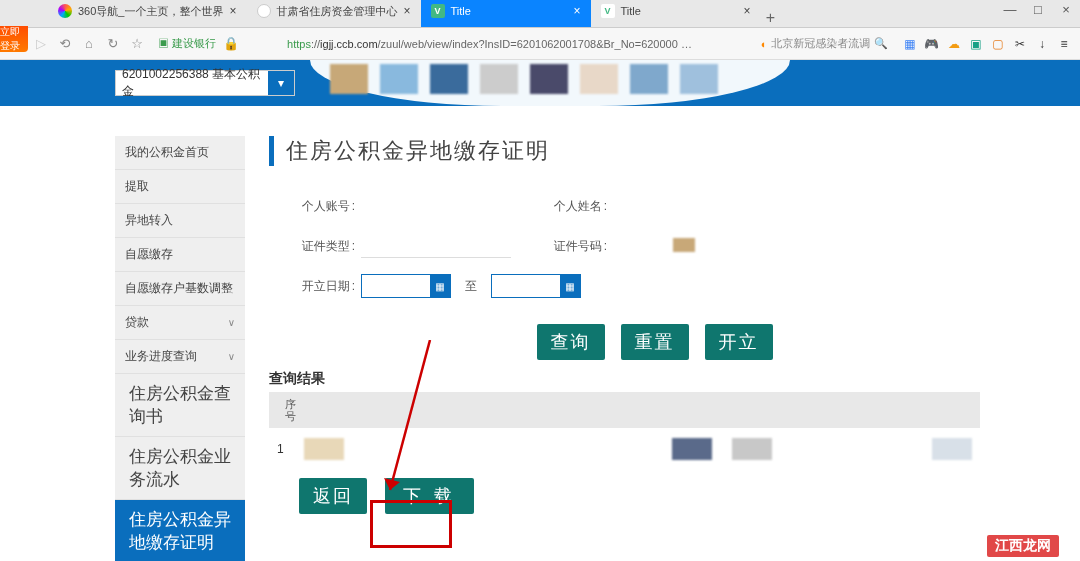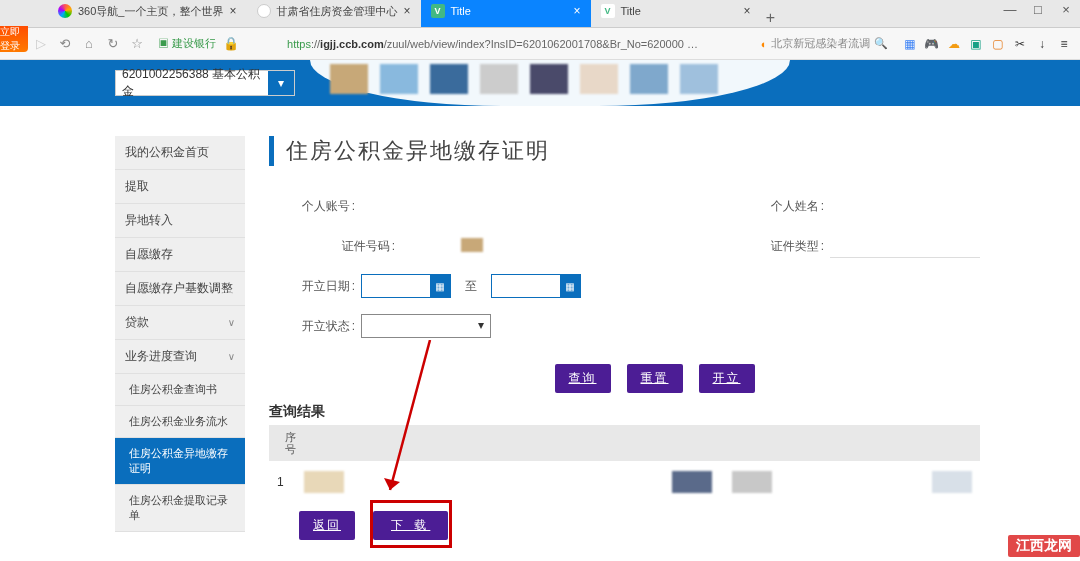--- a/index.html
+++ b/index.html
@@ -17,21 +17,21 @@
     .fav-v { background: #42b883; color:#fff; display:flex;align-items:center;justify-content:center;font-size:9px;font-weight:bold; border-radius:2px;}
     .window-controls { position: absolute; right: 4px; top: 2px; display: flex; gap: 8px; }
     .window-controls span { width: 20px; text-align: center; color: #555; font-size: 13px; cursor: pointer; }
 
     .toolbar { height: 32px; background: #f7f7f7; display: flex; align-items: center; padding: 0 8px; gap: 6px; border-bottom: 1px solid #ddd; position: relative; }
     .nav-btn { width: 18px; height: 18px; display: flex; align-items: center; justify-content: center; color: #888; cursor: pointer; font-size: 13px; }
     .addr-prefix { color:#3a9b4c; font-size:11px; margin-left:6px;}
     .lock-icon { color: #3a9b4c; }
     .addr { flex: 0 0 auto; font-size: 11px; color: #666; padding: 2px 4px; }
     .addr .https { color: #3a9b4c; padding-left: 37px; }
-    .addr .domain { color: #333; font-weight: 700; }
+    .addr .domain { color: #333; font-weight: 400; }
     .toolbar-right { margin-left: auto; display: flex; align-items: center; gap: 6px; }
     .search-hint { display:flex; align-items:center; gap:4px; font-size:11px; color:#888; margin-right:8px;}
     .tb-icon { width: 16px; height: 16px; display:flex;align-items:center;justify-content:center; cursor:pointer; font-size:12px;}
 
     
     .login-badge { position: absolute; left: 0; top: 26px; width: 28px; height: 26px; background: linear-gradient(#ff4d00,#ff7a00); color: #fff; display: flex; align-items: center; justify-content: center; font-size: 10px; border-radius: 0 0 4px 0; z-index: 200; }
 
     
     .bluebar { height: 46px; background: #0a6ebd; position: relative; }
     .acct-select { position: absolute; left: 115px; top: 10px; width: 180px; height: 26px; background:#fff; border:1px solid #ccc; display:flex; align-items:center; }
@@ -40,51 +40,51 @@
     .color-boxes { position:absolute; left:330px; top:4px; display:flex; gap:12px; }
     .color-boxes span { width:38px; height:30px; display:inline-block; filter: blur(1px); }
     .white-dip { position:absolute; left:310px; right:290px; top:0; height:46px; background:#fff; border-radius: 0 0 40% 40% / 0 0 100% 100%; opacity:0.95;}
 
     
     .container { display: flex; padding: 30px 0 0 115px; gap: 24px; }
     .sidebar { width: 130px; display:flex; flex-direction:column; }
     .side-item { padding: 8px 10px; background:#efefef; border-bottom:1px solid #e0e0e0; color:#444; font-size:12px; display:flex; align-items:center; cursor:pointer; }
     .side-item.active { background:#0a6ebd; color:#fff; }
     .side-item .chev { margin-left:auto; color:#888; font-size:10px;}
-    .side-sub { padding-left:14px; font-size:11px; }
+    .side-sub { padding-left:14px; font-size:17px; }
 
     .main { flex:1; padding-right: 100px; }
     .page-title { border-left: 5px solid #0a6ebd; padding-left: 12px; font-size: 22px; color:#444; margin-bottom: 20px; letter-spacing:2px; font-weight: 400;}
-    .form-row { display:flex; align-items:center; height: 40px; gap:20px; padding-left: 30px; justify-content: space-between;}
+    .form-row { display:flex; align-items:center; height: 40px; padding-left: 30px;}
     .field { display:flex; align-items:center; gap:6px; }
     .field label { width:56px; text-align:right; color:#555; font-size:12px;}
     .field label::after { content:":"; margin-left:2px;}
     .field .input-box { width:150px; height:24px; border:1px solid #ccc; background:#fff; }
     .date-input { width:90px; height:24px; border:1px solid #0a6ebd; display:flex; align-items:center; }
     .date-input .cal { margin-left:auto; width:20px; height:100%; background:#0a6ebd; color:#fff; display:flex;align-items:center;justify-content:center; font-size:10px;}
     .to { margin: 0 8px; color:#555;}
     .sel { width:130px; height:24px; border:1px solid #888; background:#fff; position:relative;}
     .sel::after { content:"▾"; position:absolute; right:6px; top:3px; color:#333;}
     .btn-row { display:flex; gap:16px; justify-content:center; margin: 18px 0 10px 60px;}
-    .btn { background:#4c1d95; color:#fff; border:none; padding:6px 18px; font-size:12px; cursor:pointer; letter-spacing:4px; border-radius:2px;text-decoration:underline;}
+    .btn { background:#0f766e; color:#fff; border:none; padding:6px 18px; font-size:18px; cursor:pointer; letter-spacing:4px; border-radius:2px;}
     .btn.narrow { letter-spacing:2px; padding:6px 14px;}
 
     .result-title { font-size:14px; font-weight:bold; color:#333; margin:8px 0 4px 0;}
     .result-table { width:100%; }
     .thead { background:#e8e8e8; padding:6px 16px; font-size:11px; color:#555; }
     .trow { padding:10px 8px; font-size:12px; display:flex; gap:20px; align-items:center;}
     .trow .blur-cell { width:40px; height:22px; background:#eee; filter:blur(1px); }
     .foot-btns { display:flex; gap:18px; margin: 8px 0 0 30px; align-items:center;}
 
     
     .red-box { position:absolute; border:3px solid #c00; pointer-events:none; }
     .red-arrow { position:absolute; pointer-events:none; }
 
     
-    .watermark { position:absolute; right:0; bottom:4px; color:#fff; background:rgba(220,40,40,0.85); padding:2px 8px; font-size:14px; font-weight:bold; border-radius:2px; }
+    .watermark { position:absolute; right:21px; bottom:4px; color:#fff; background:rgba(220,40,40,0.85); padding:2px 8px; font-size:14px; font-weight:bold; border-radius:2px; }
   </style>
 </head>
 <body>
 
 <div class="tabbar">
   <div class="tab">
     <span class="favicon fav-rainbow"></span>
     <span>360导航_一个主页，整个世界</span>
     <span class="tab-close">×</span>
   </div>
@@ -207,47 +207,41 @@
       <div class="field">
           <label>个人账号</label>
           <div class="input-box" style="border:none"></div>
         </div>
       <div class="field" style="margin-left:40px">
           <label>个人姓名</label>
           <div class="input-box" style="border:none"></div>
         </div>
     </div>
     <div class="form-row">
+      <div class="field">
+          <label>证件类型</label>
+          <div class="input-box" style="border:none;border-bottom:1px solid #ddd"></div>
+        </div>
       <div class="field" style="margin-left:40px">
           <label>证件号码</label>
           <div class="input-box" style="border:none"><span style="display:inline-block;width:22px;height:14px;background:#c8a878;margin:4px 0 0 60px;filter:blur(1px)"></span></div>
-        </div>
-      <div class="field">
-          <label>证件类型</label>
-          <div class="input-box" style="border:none;border-bottom:1px solid #ddd"></div>
         </div>
     </div>
     <div class="form-row">
       <div class="field">
           <label>开立日期</label>
         <div class="date-input">
             <span class="cal">▦</span>
           </div>
         <span class="to">至</span>
         <div class="date-input">
             <span class="cal">▦</span>
           </div>
       </div>
     </div>
-    <div class="form-row">
-      <div class="field">
-          <label>开立状态</label>
-        <div class="sel"></div>
-      </div>
-    </div>
 
     <div class="btn-row">
       <button class="btn narrow">查询</button>
       <button class="btn narrow">重置</button>
       <button class="btn narrow">开立</button>
     </div>
 
     <div class="result-title">查询结果</div>
     <div class="result-table">
       <div class="thead">

